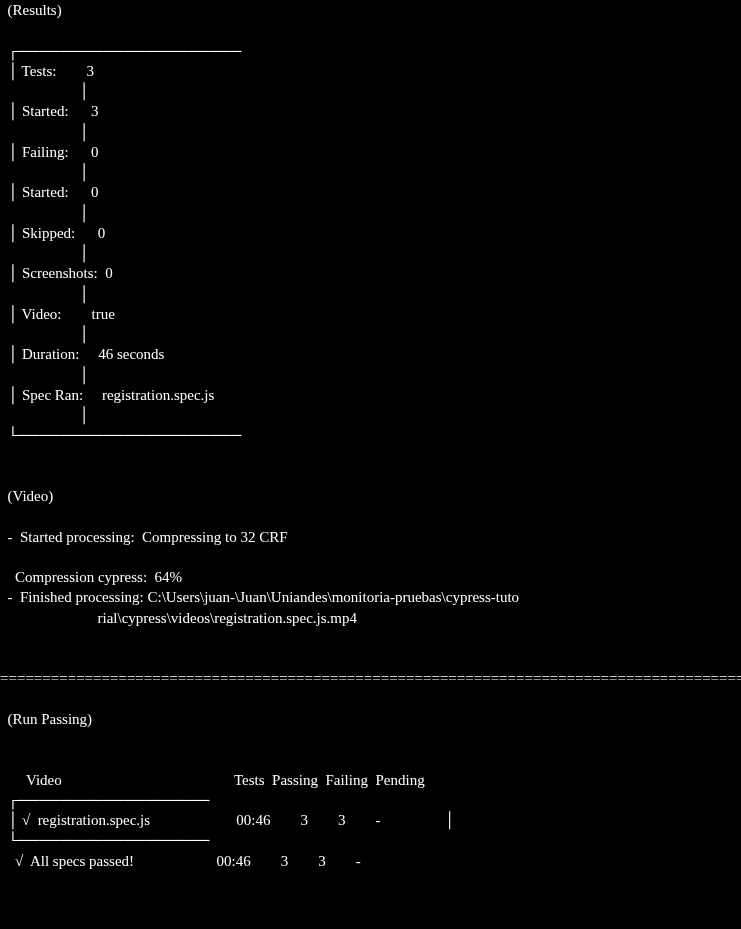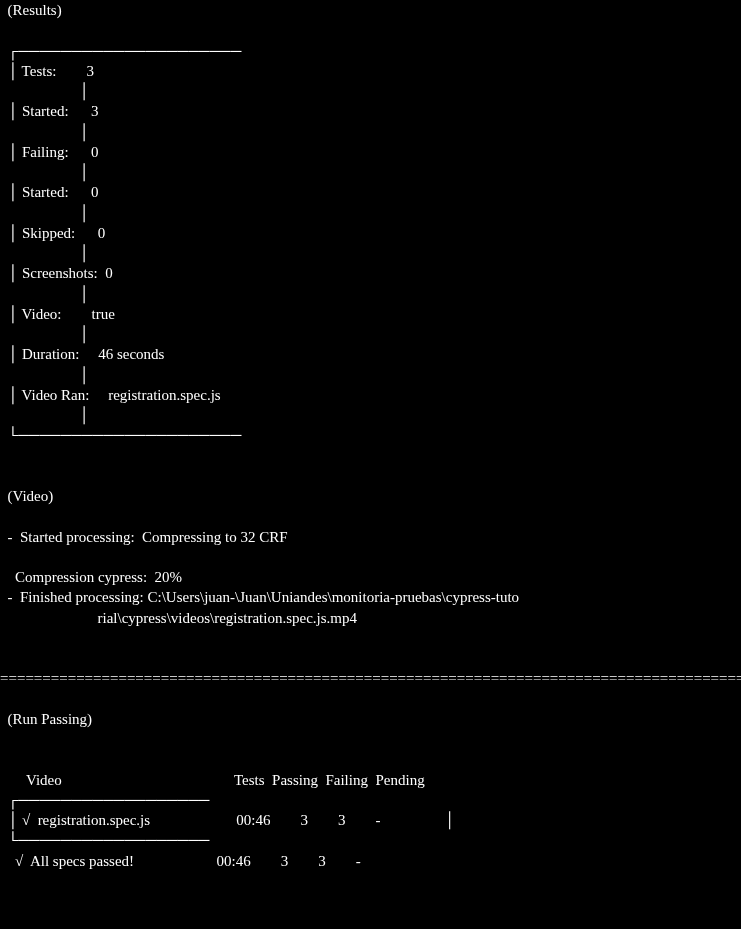--- a/index.html
+++ b/index.html
@@ -37,30 +37,30 @@
   │ <span>Started:</span>      <span>0</span>
                      │
   │ <span>Skipped:</span>      <span>0</span>
                      │
   │ <span>Screenshots:</span>  <span>0</span>
                      │
   │ <span>Video:</span>        <span>true</span>
                      │
   │ <span>Duration:</span>     <span>46 seconds</span>
                      │
-  │ <span>Video Ran:</span>     <span>registration.spec.js</span>
+  │ <span>Spec Ran:</span>     <span>registration.spec.js</span>
                      │
   └─────────────────────
 
 
   <span>(Video)</span>
 
   -  <span>Started processing:</span>  <span>Compressing to 32 CRF</span>
 
-    <span>Compression cypress:</span>  <span>20%</span>
+    <span>Compression cypress:</span>  <span>64%</span>
   -  <span>Finished processing:</span> <span>C:\Users\juan-\Juan\Uniandes\monitoria-pruebas\cypress-tuto</span>    
                           <span>rial\cypress\videos\registration.spec.js.mp4</span>
 
 
 ====================================================================================================
 
   <span>(Run Passing)</span>
 
 
        <span>Video</span>                                              <span>Tests</span>  <span>Passing</span>  <span>Failing</span>  <span>Pending</span>  

